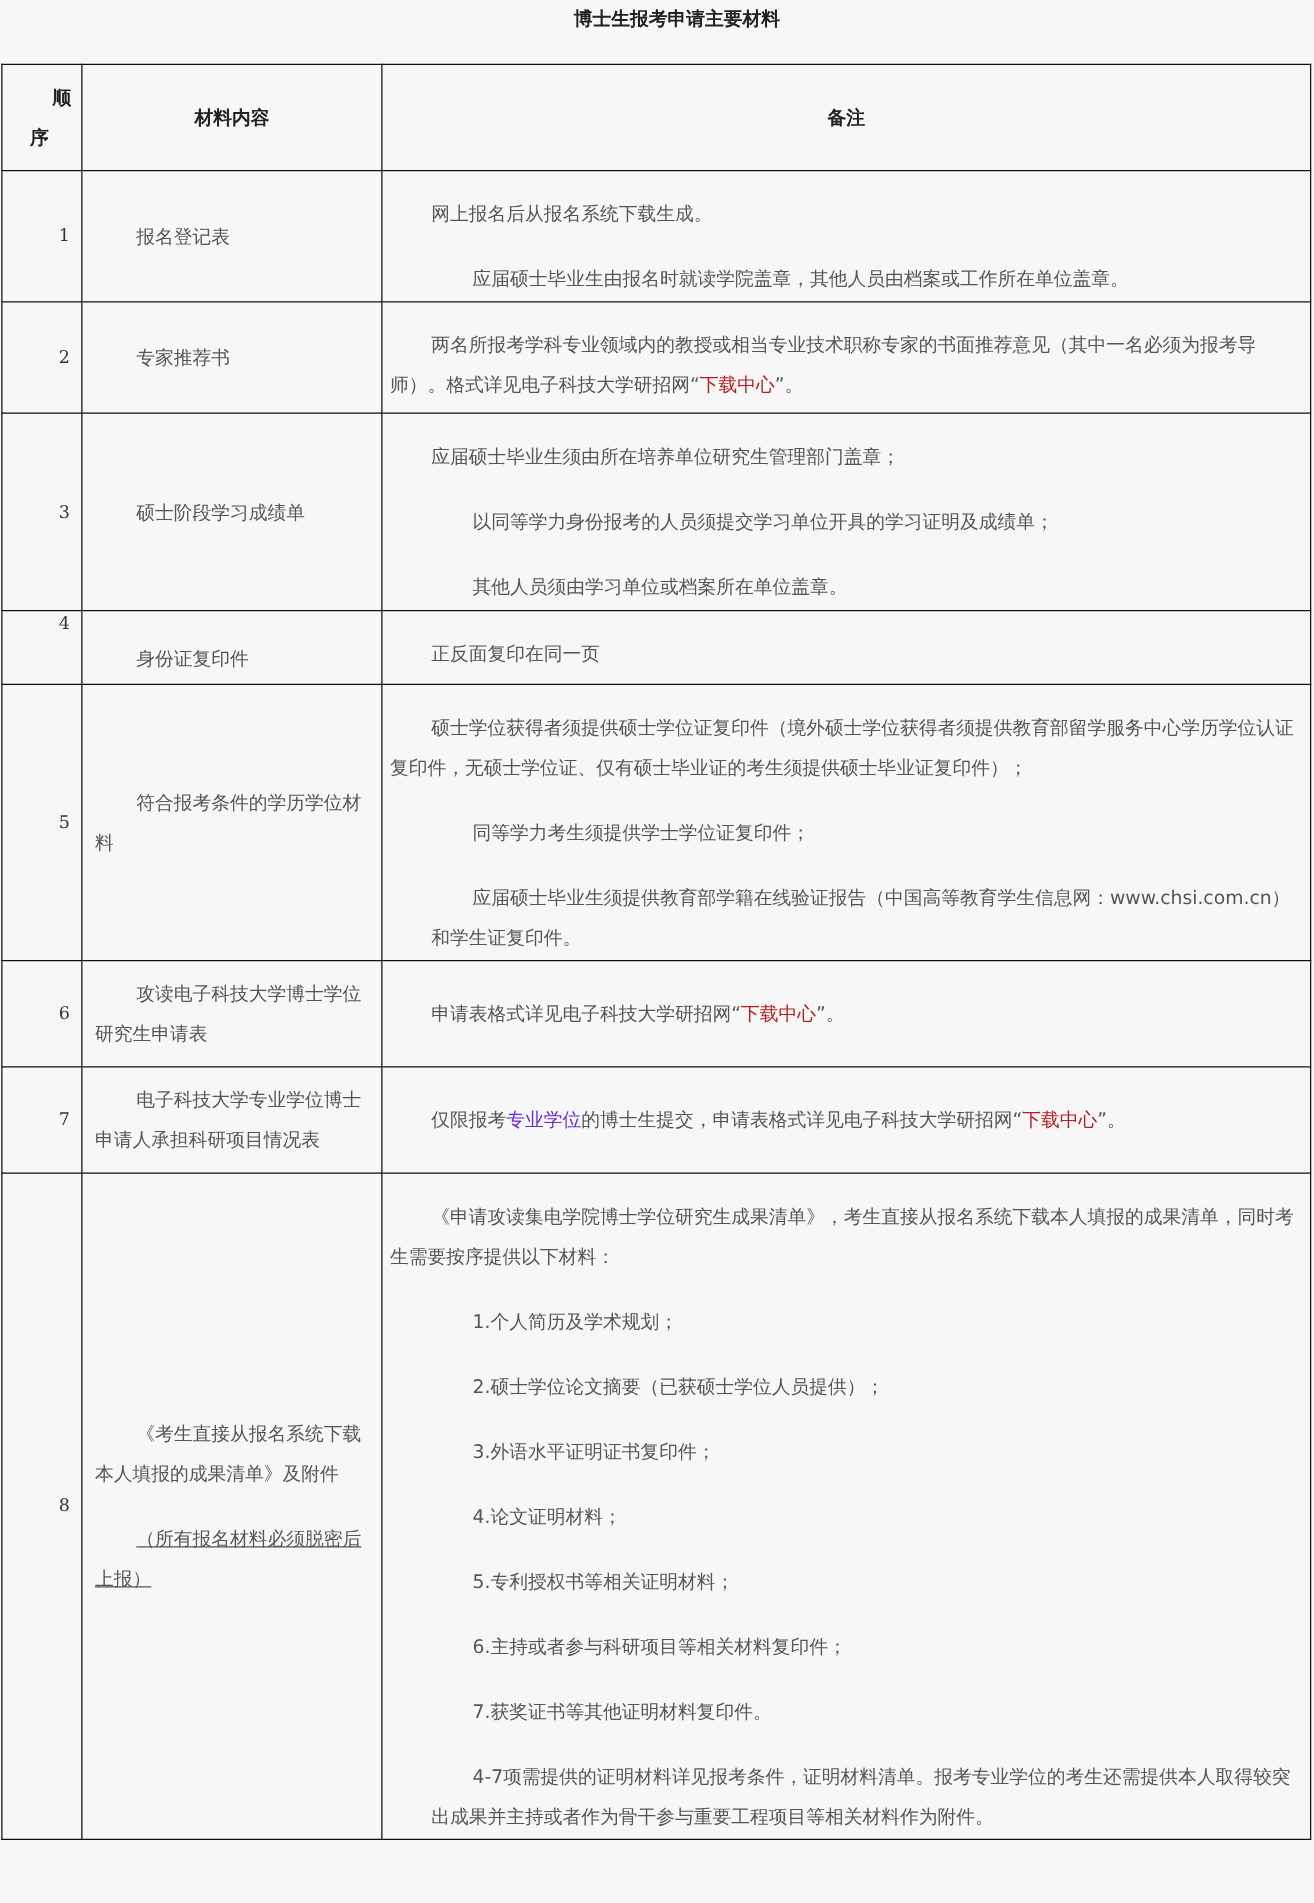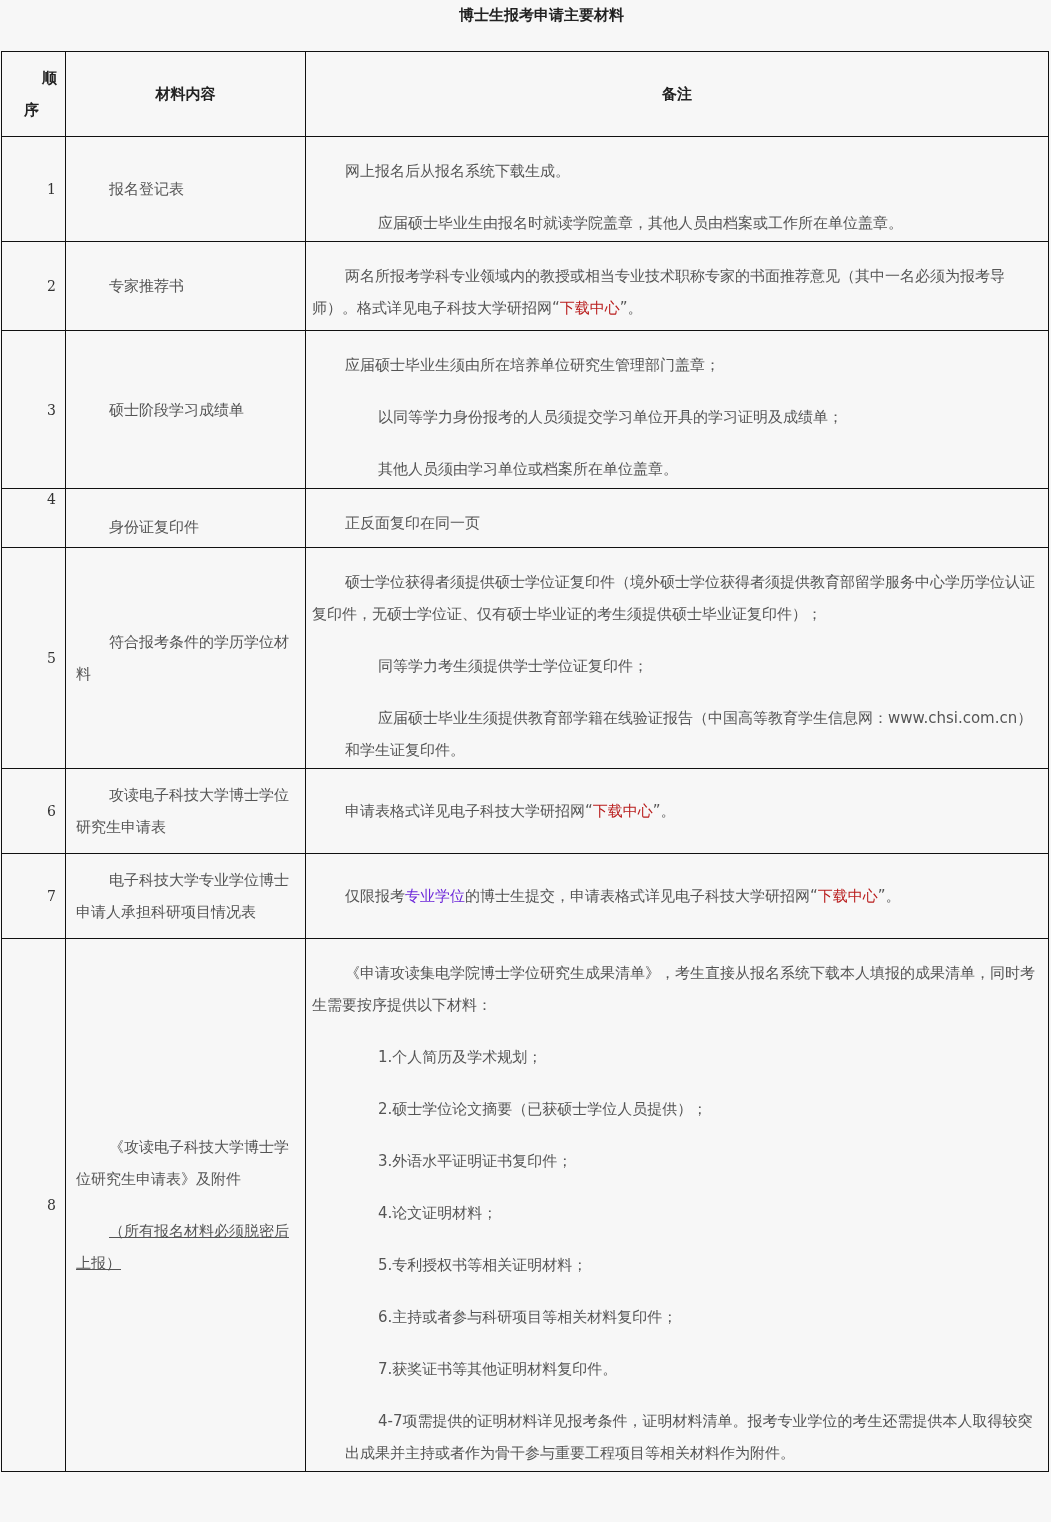--- a/index.html
+++ b/index.html
@@ -140,21 +140,21 @@
           <p>电子科技大学专业学位博士申请人承担科研项目情况表</p>
         </td>
     <td class="note">
       <p><span>仅限报考</span><span class="bold">专业学位</span><span>的博士生提交，申请表格式详见电子科技大学研招网“</span><span class="link">下载中心</span><span>”。</span></p>
     </td>
   </tr>
 
   <tr style="height:533px">
     <td class="no">8</td>
     <td class="mat">
-      <p>《攻读电子科技大学博士学位研究生申请表》及附件</p>
+      <p>《考生直接从报名系统下载本人填报的成果清单》及附件</p>
       <p>（所有报名材料必须脱密后上报）</p>
     </td>
     <td class="note top">
       <p>《申请攻读集电学院博士学位研究生成果清单》，考生直接从报名系统下载本人填报的成果清单，同时考生需要按序提供以下材料：</p>
       <p>1.个人简历及学术规划；</p>
       <p>2.硕士学位论文摘要（已获硕士学位人员提供）；</p>
       <p>3.外语水平证明证书复印件；</p>
       <p>4.论文证明材料；</p>
       <p>5.专利授权书等相关证明材料；</p>
       <p>6.主持或者参与科研项目等相关材料复印件；</p>

